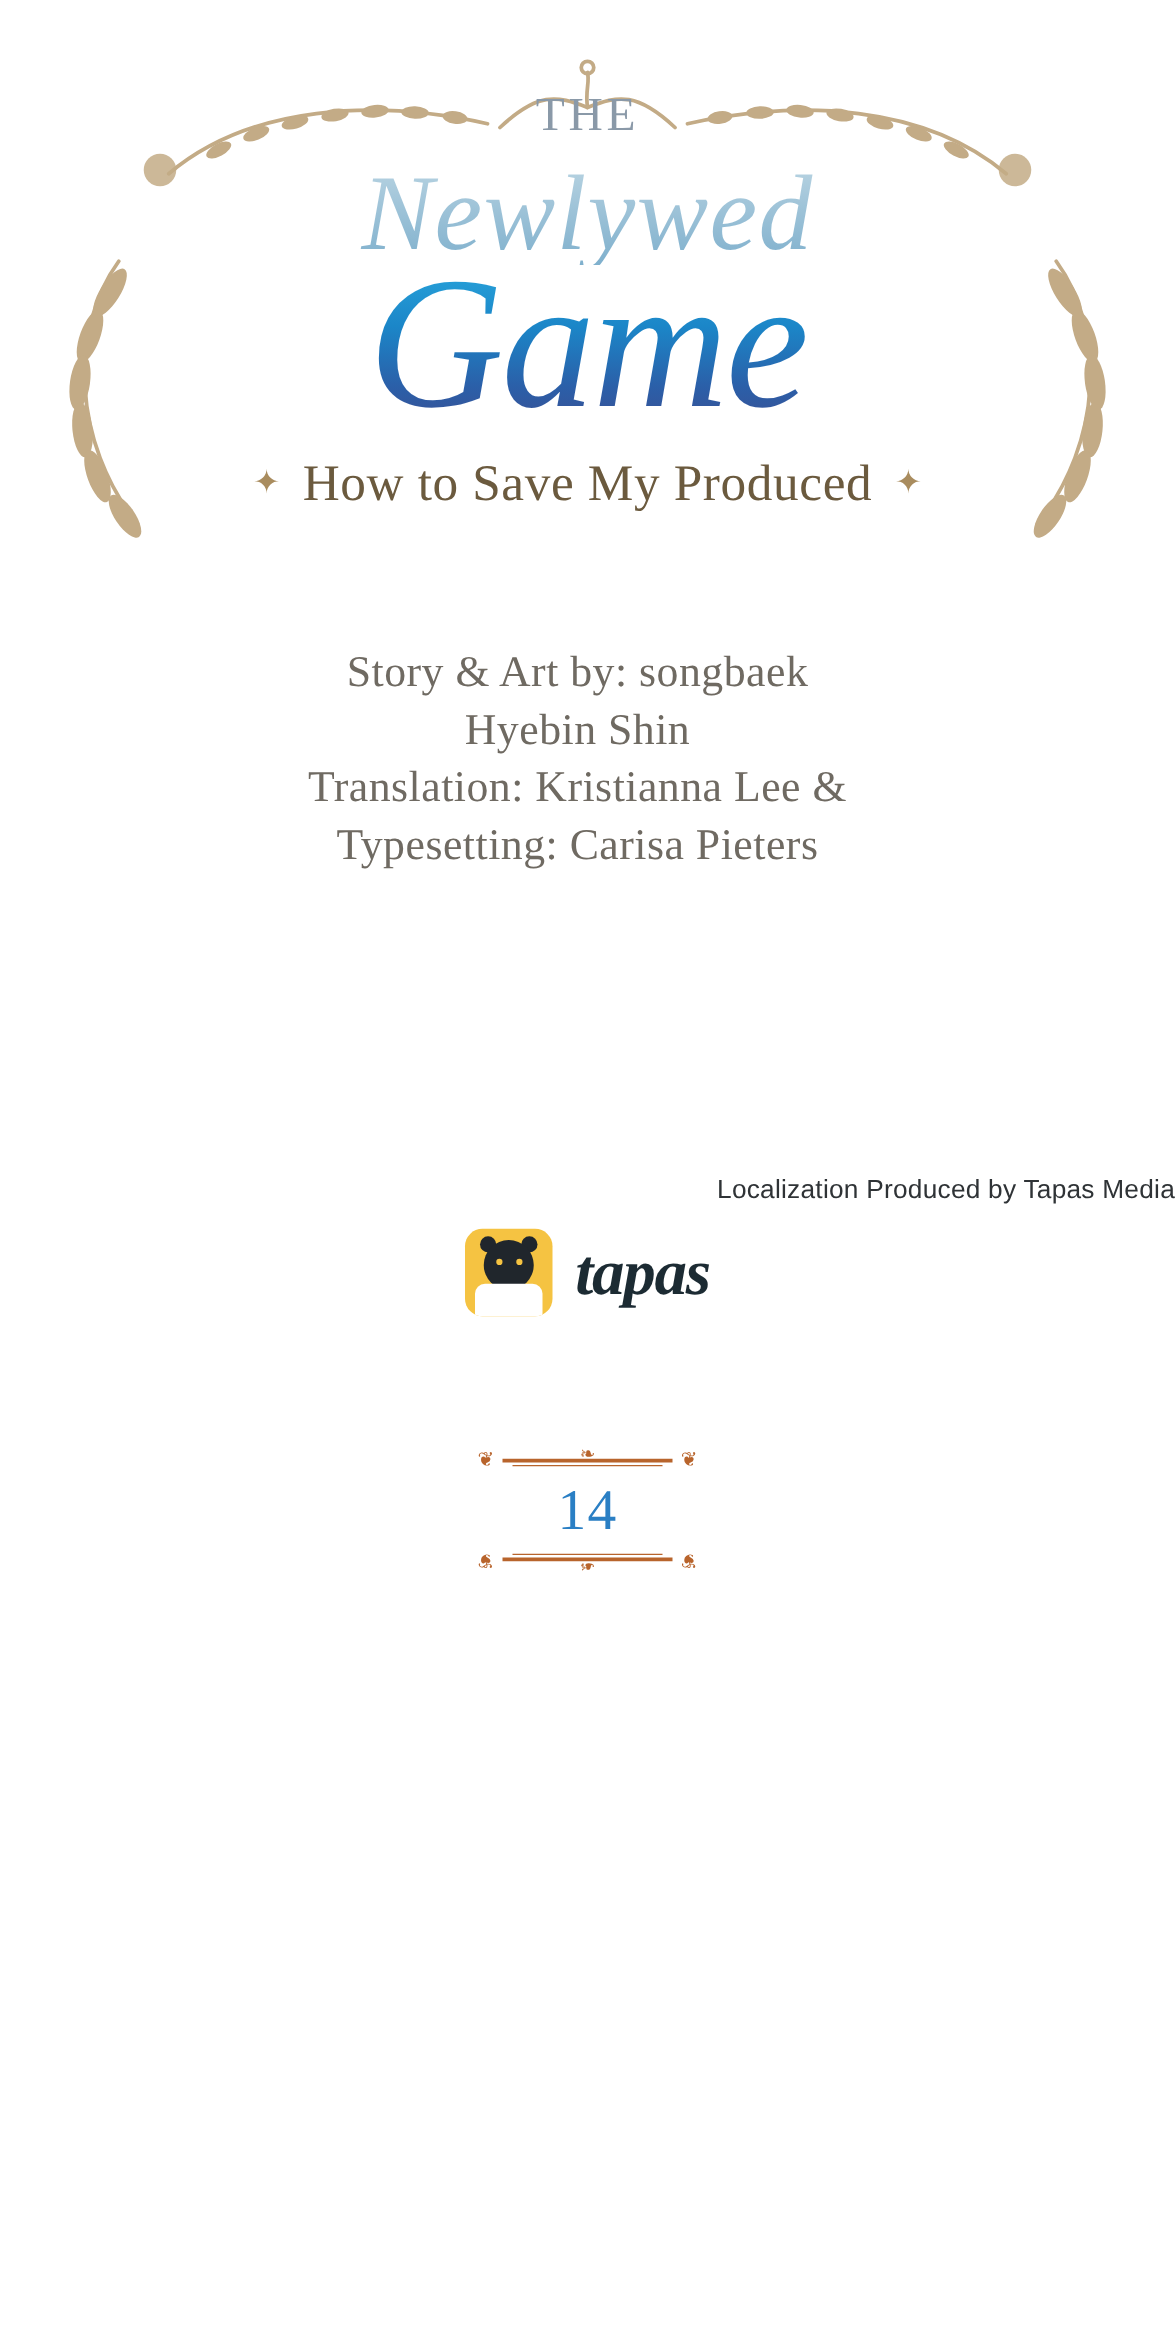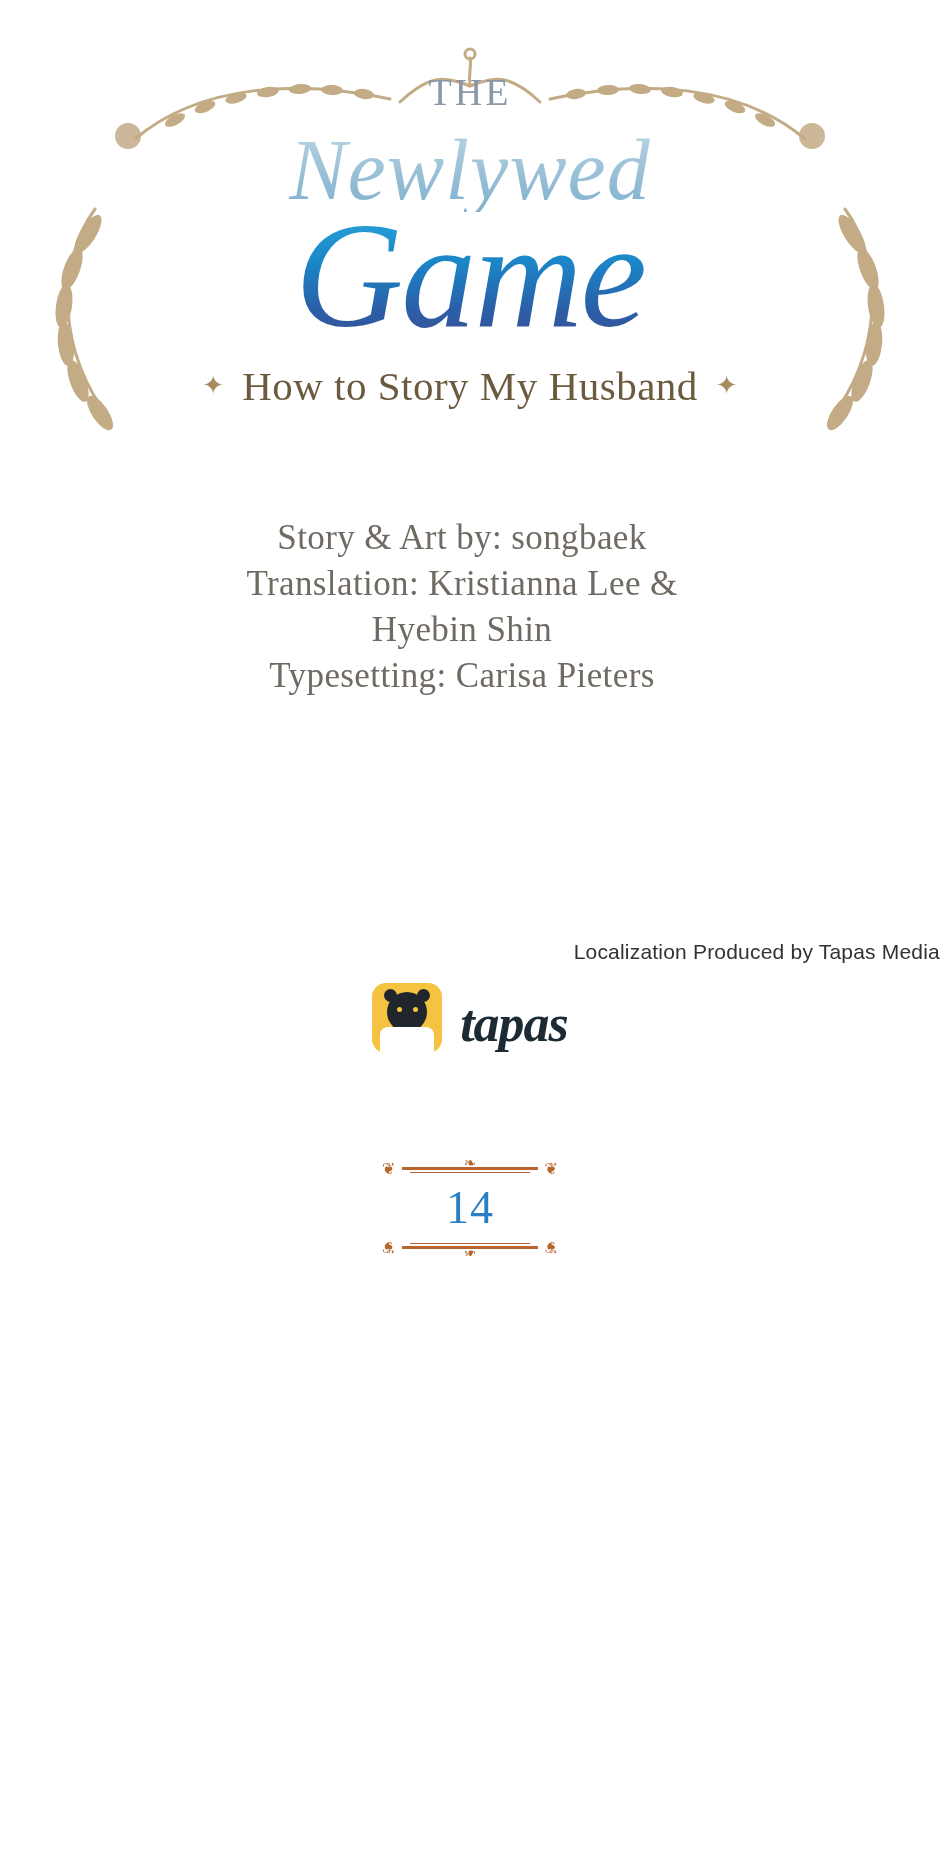--- a/index.html
+++ b/index.html
@@ -130,21 +130,21 @@
     color: #2f3336;
     letter-spacing: 0.2px;
   }
 
   .tapas-logo {
     position: absolute;
     top: 983px;
     left: 0;
     width: 940px;
     display: flex;
-    align-items: flex-end;
+    align-items: center;
     justify-content: center;
     gap: 18px;
   }
   .tapas-mark {
     width: 70px;
     height: 70px;
     background: #f5c342;
     border-radius: 14px;
     position: relative;
     overflow: hidden;
@@ -306,29 +306,29 @@
         <circle cx="812" cy="112" r="13" opacity="0.85"></circle>
       </g>
     </svg>
 
     <div class="the-word">THE</div>
     <div class="newlywed">Newlywed</div>
     <div class="game">Game</div>
 
     <div class="subtitle-row">
       <span class="sub-star">✦</span>
-      <span class="subtitle">How to Story My Husband</span>
+      <span class="subtitle">How to Save My Produced</span>
       <span class="sub-star">✦</span>
     </div>
   </div>
 
   <div class="credits">
     <div class="credit-line warm">Story &amp; Art by: songbaek</div>
+    <div class="credit-line alt">Hyebin Shin</div>
     <div class="credit-line alt">Translation: Kristianna Lee &amp;</div>
-    <div class="credit-line alt">Hyebin Shin</div>
     <div class="credit-line grey">Typesetting: Carisa Pieters</div>
   </div>
 
   <div class="localization">Localization Produced by Tapas Media</div>
 
   <div class="tapas-logo">
     <div class="tapas-mark">
       <div class="ear-l"></div>
       <div class="ear-r"></div>
       <div class="head"></div>

